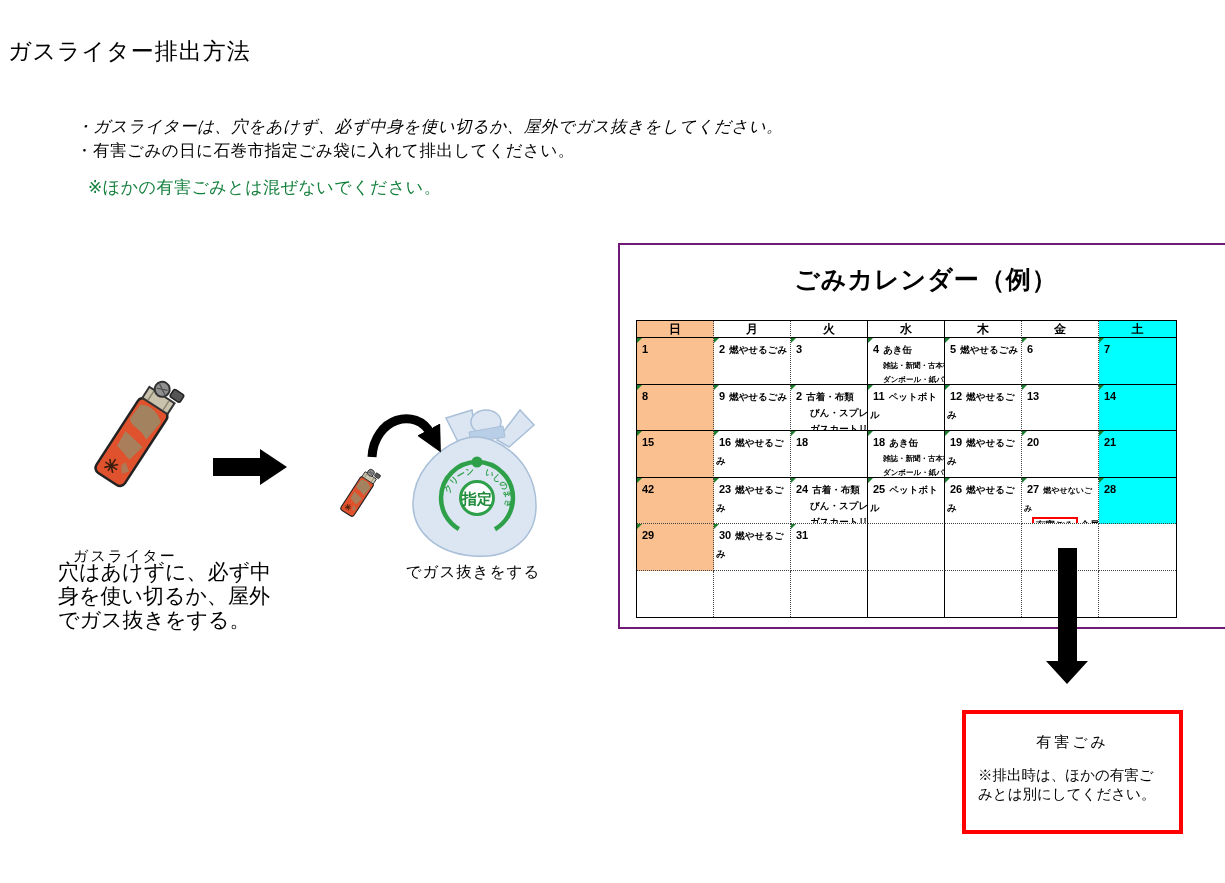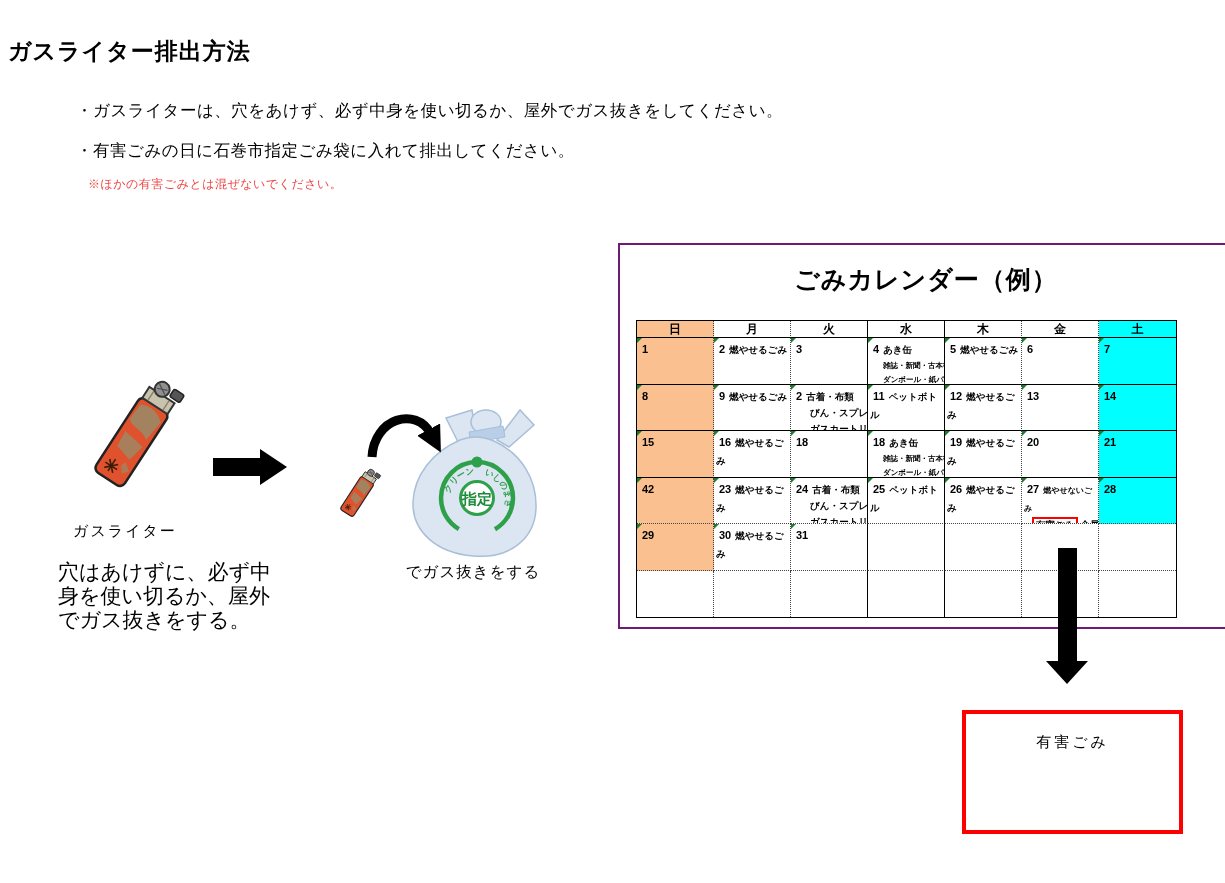--- a/index.html
+++ b/index.html
@@ -4,29 +4,29 @@
 <style>
   html,body{margin:0;padding:0;}
   body{
     width:1225px;height:883px;position:relative;background:#ffffff;
     font-family:"Liberation Sans","DejaVu Sans",sans-serif;color:#000;
     overflow:hidden;
   }
   .abs{position:absolute;}
 
   
-  .page-title{left:8px;top:36px;font-size:23px;font-weight:700;letter-spacing:1px;}
+  .page-title{left:8px;top:36px;font-size:23px;font-weight:400;letter-spacing:1px;}
   .bullet{left:76px;font-size:16.5px;letter-spacing:0.5px;}
-  .bullet1{top:100px;}
+  .bullet1{top:116px;font-style:italic;}
   .bullet2{top:140px;}
-  .warning{left:88px;top:176px;font-size:12px;color:#ef4444;letter-spacing:0.5px;font-family:Liberation Serif, serif;}
+  .warning{left:88px;top:176px;font-size:17px;color:#15803d;letter-spacing:0.5px;}
 
   
   .serif{font-family:"Liberation Serif","DejaVu Serif",serif;}
-  .lighter-caption{left:50px;top:522px;width:150px;text-align:center;font-size:15px;letter-spacing:2px;}
+  .lighter-caption{left:50px;top:547px;width:150px;text-align:center;font-size:15px;letter-spacing:2px;}
   .lighter-note{left:58px;top:560px;font-size:21px;line-height:24px;}
   .bag-caption{left:393px;top:562px;width:160px;text-align:center;font-size:15.5px;letter-spacing:1px;}
 
   
   .calendar-box{left:618px;top:243px;width:616px;height:386px;border:2px solid #701a75;box-sizing:border-box;}
   .calendar-title{margin-top:18px;text-align:center;font-size:25px;font-weight:700;letter-spacing:1px;}
   .cal-grid{
     position:absolute;left:16px;top:75px;width:541px;height:298px;
     border:1.5px solid #000;box-sizing:border-box;
     display:grid;grid-template-columns:repeat(7,1fr);
@@ -187,13 +187,17 @@
       <div class="cell r5 c6"></div>
     </div>
 </div>
 
 <svg class="abs" style="left:1046px;top:548px;" width="44" height="140" viewBox="0 0 44 140">
   <path d="M12,0 H31 V113 H42 L21,136 L0,113 H12 Z" fill="#000"></path>
 </svg>
 
 <div class="abs hazard-box">
   <div class="serif hazard-title">有害ごみ</div>
+  <div class="serif hazard-note">
+    <div>※排出時は、ほかの有害ご</div>
+    <div>みとは別にしてください。</div>
+  </div>
 </div>
 
 </body></html>

